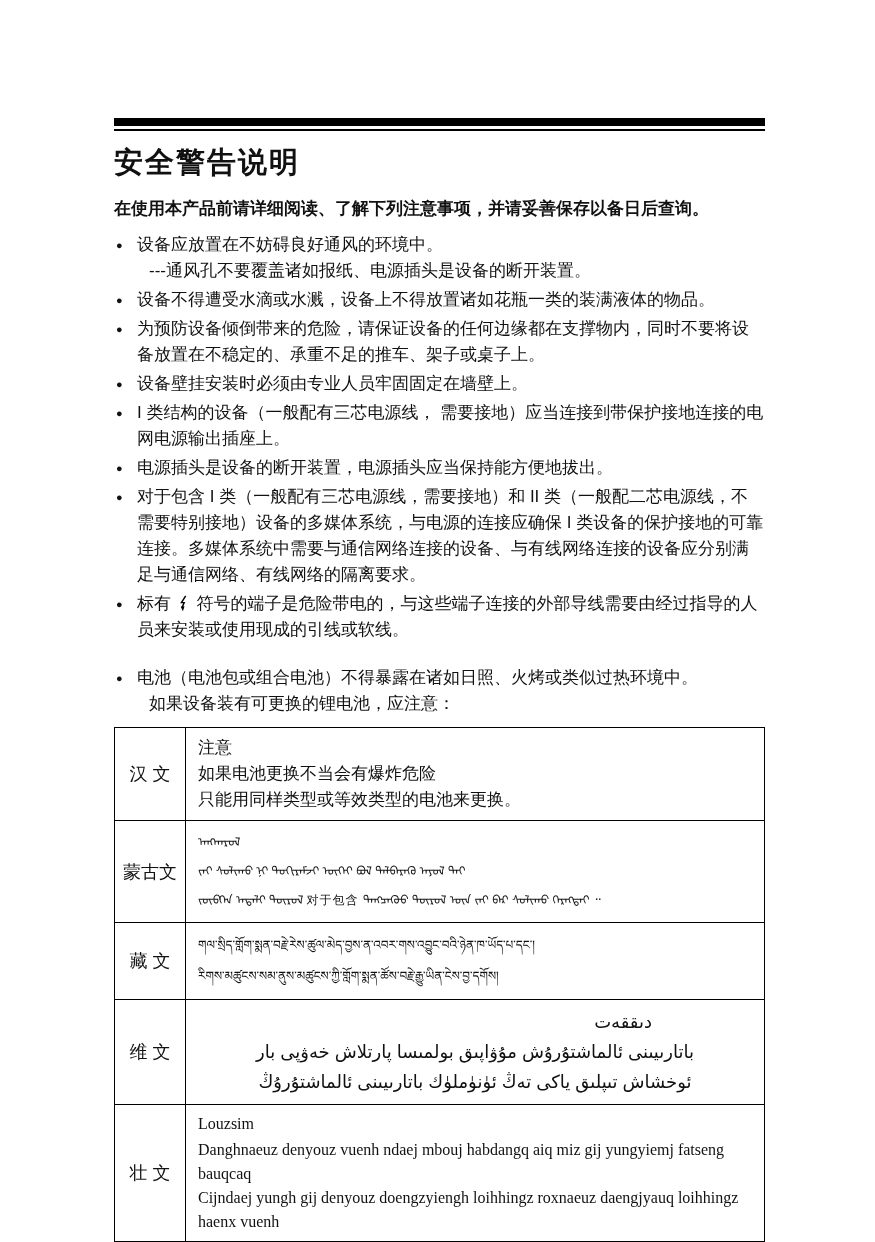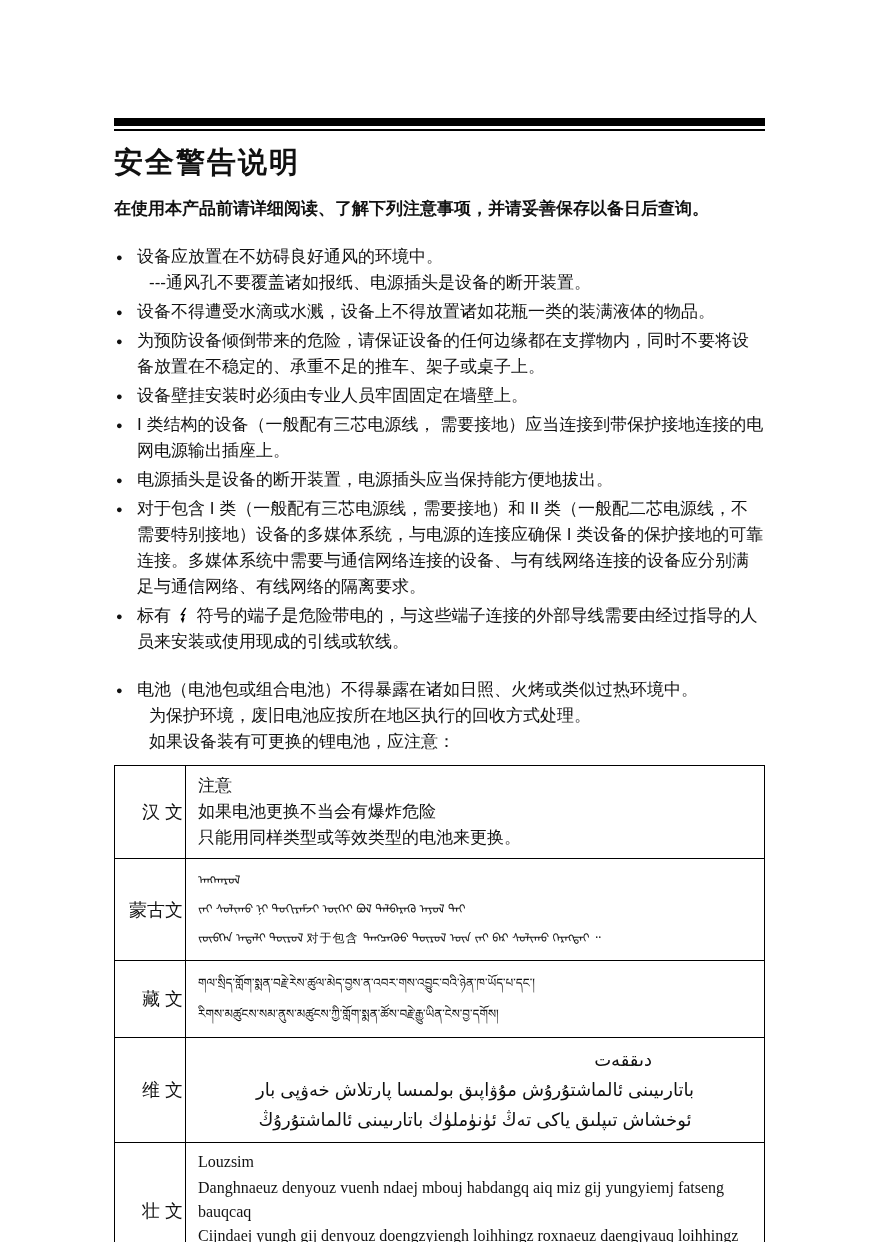--- a/index.html
+++ b/index.html
@@ -19,21 +19,21 @@
   .bar-thin  { height: 2px; background:#000; margin-top: 3px; }
   .title {
     font-size: 29px;
     font-weight: bold;
     letter-spacing: 2px;
     margin: 12px 0 14px 0;
   }
   .intro {
     font-size: 17px;
     font-weight: bold;
-    margin: 0 0 24px 0;
+    margin: 0 0 12px 0;
   }
   ul.bullets { list-style:none; margin:0; padding:0; }
   li.bullet {
     position: relative;
     padding-left: 23px;
     font-size: 17px;
     line-height: 26px;
     margin-bottom: 3px;
   }
   li.bullet .dot {
@@ -56,21 +56,21 @@
     width: 100%;
     border-collapse: collapse;
     margin-top: 10px;
   }
   table.lang-table td {
     border: 1.6px solid #000;
     vertical-align: middle;
   }
   td.lab {
     width: 66px;
-    text-align: right;
+    text-align: center;
     font-size: 18px;
     padding: 6px 2px;
     white-space: nowrap;
   }
   td.con {
     padding: 7px 12px;
     font-size: 17px;
     line-height: 26px;
   }
   td.con .line { min-height: 26px; }
@@ -143,21 +143,20 @@
         <span>标有 </span><span class="bolt"><svg viewBox="0 0 12 20" width="12" height="17" aria-hidden="true">
               <path d="M8 1 L3 9 H6.2 L3.6 15" fill="none" stroke="#000" stroke-width="1.7"></path>
               <path d="M2.1 13.6 L4.7 19.2 L6.6 13.3 Z" fill="#000"></path>
             </svg></span><span> 符号的端子是危险带电的，与这些端子连接的外部导线需要由经过指导的人员来安装或使用现成的引线或软线。</span>
       </div>
     </li>
 
     <li class="bullet battery-gap">
       <span class="dot">●</span>
       <div class="line">电池（电池包或组合电池）不得暴露在诸如日照、火烤或类似过热环境中。</div>
-      <div class="line subline">为保护环境，废旧电池应按所在地区执行的回收方式处理。</div>
       <div class="line subline">如果设备装有可更换的锂电池，应注意：</div>
     </li>
 
   </ul>
 
   <table class="lang-table">
     <tbody>
       <tr class="row-han">
         <td class="lab">汉 文</td>
         <td class="con">

